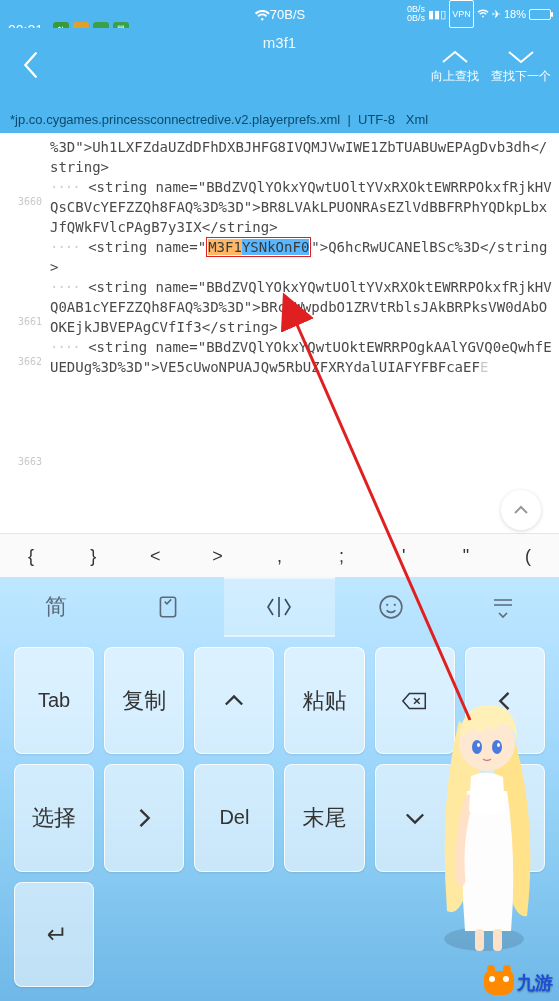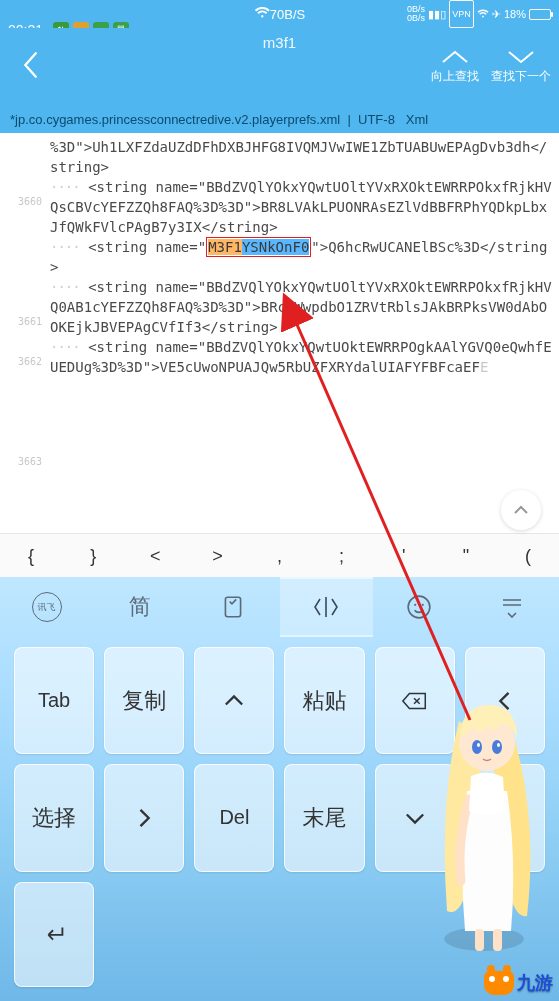--- a/index.html
+++ b/index.html
@@ -15,21 +15,21 @@
     align-items: center;
     padding: 0 8px;
     font-size: 13px;
     position: relative;
   }
   .status-left { display: flex; align-items: center; gap: 4px; margin-top: 32px; }
   .status-time { font-size: 14px; margin-right: 6px; }
   .status-icon-box { width: 16px; height: 16px; display: inline-flex; align-items: center; justify-content: center; font-size: 10px; }
   .status-center {
     position: absolute; left: 50%; transform: translateX(-50%);
-    display: flex; align-items: flex-start; 
+    display: flex; align-items: flex-end; 
   }
   .status-right {
     margin-left: auto; display: flex; align-items: center; gap: 3px; font-size: 11px;
   }
   .status-net { display: flex; flex-direction: column; line-height: 1; font-size: 9px; text-align: right; }
   .battery {
     width: 22px; height: 11px; border: 1px solid #fff; border-radius: 2px; position: relative; display: inline-block;
   }
   .battery::after {
     content: ""; position: absolute; right: -3px; top: 2px; width: 2px; height: 5px; background: #fff; border-radius: 1px;
@@ -313,23 +313,20 @@
   <span>&gt;</span>
   <span>,</span>
   <span>;</span>
   <span>'</span>
   <span>"</span>
   <span>(</span>
 </div>
 
 <div class="kbd-wrap">
   <div class="kbd-toolbar">
-    <div class="kbd-tool">
-        <span class="kbd-circle" style="font-size:9px;">讯飞</span>
-      </div>
     <div class="kbd-tool">简</div>
     <div class="kbd-tool">
       <svg width="26" height="26" viewBox="0 0 24 24">
           <rect x="5" y="3" width="14" height="18" rx="2" stroke="#5a6a78" stroke-width="1.5" fill="none"></rect>
           <path d="M9 7l2 2 4-4" stroke="#5a6a78" stroke-width="1.5" fill="none"></path>
         </svg>
     </div>
     <div class="kbd-tool sel">
       <svg width="30" height="28" viewBox="0 0 30 28">
           <path d="M9 6l-5 8 5 8M21 6l5 8-5 8M15 4v20" stroke="#3a4a58" stroke-width="1.6" fill="none"></path>

